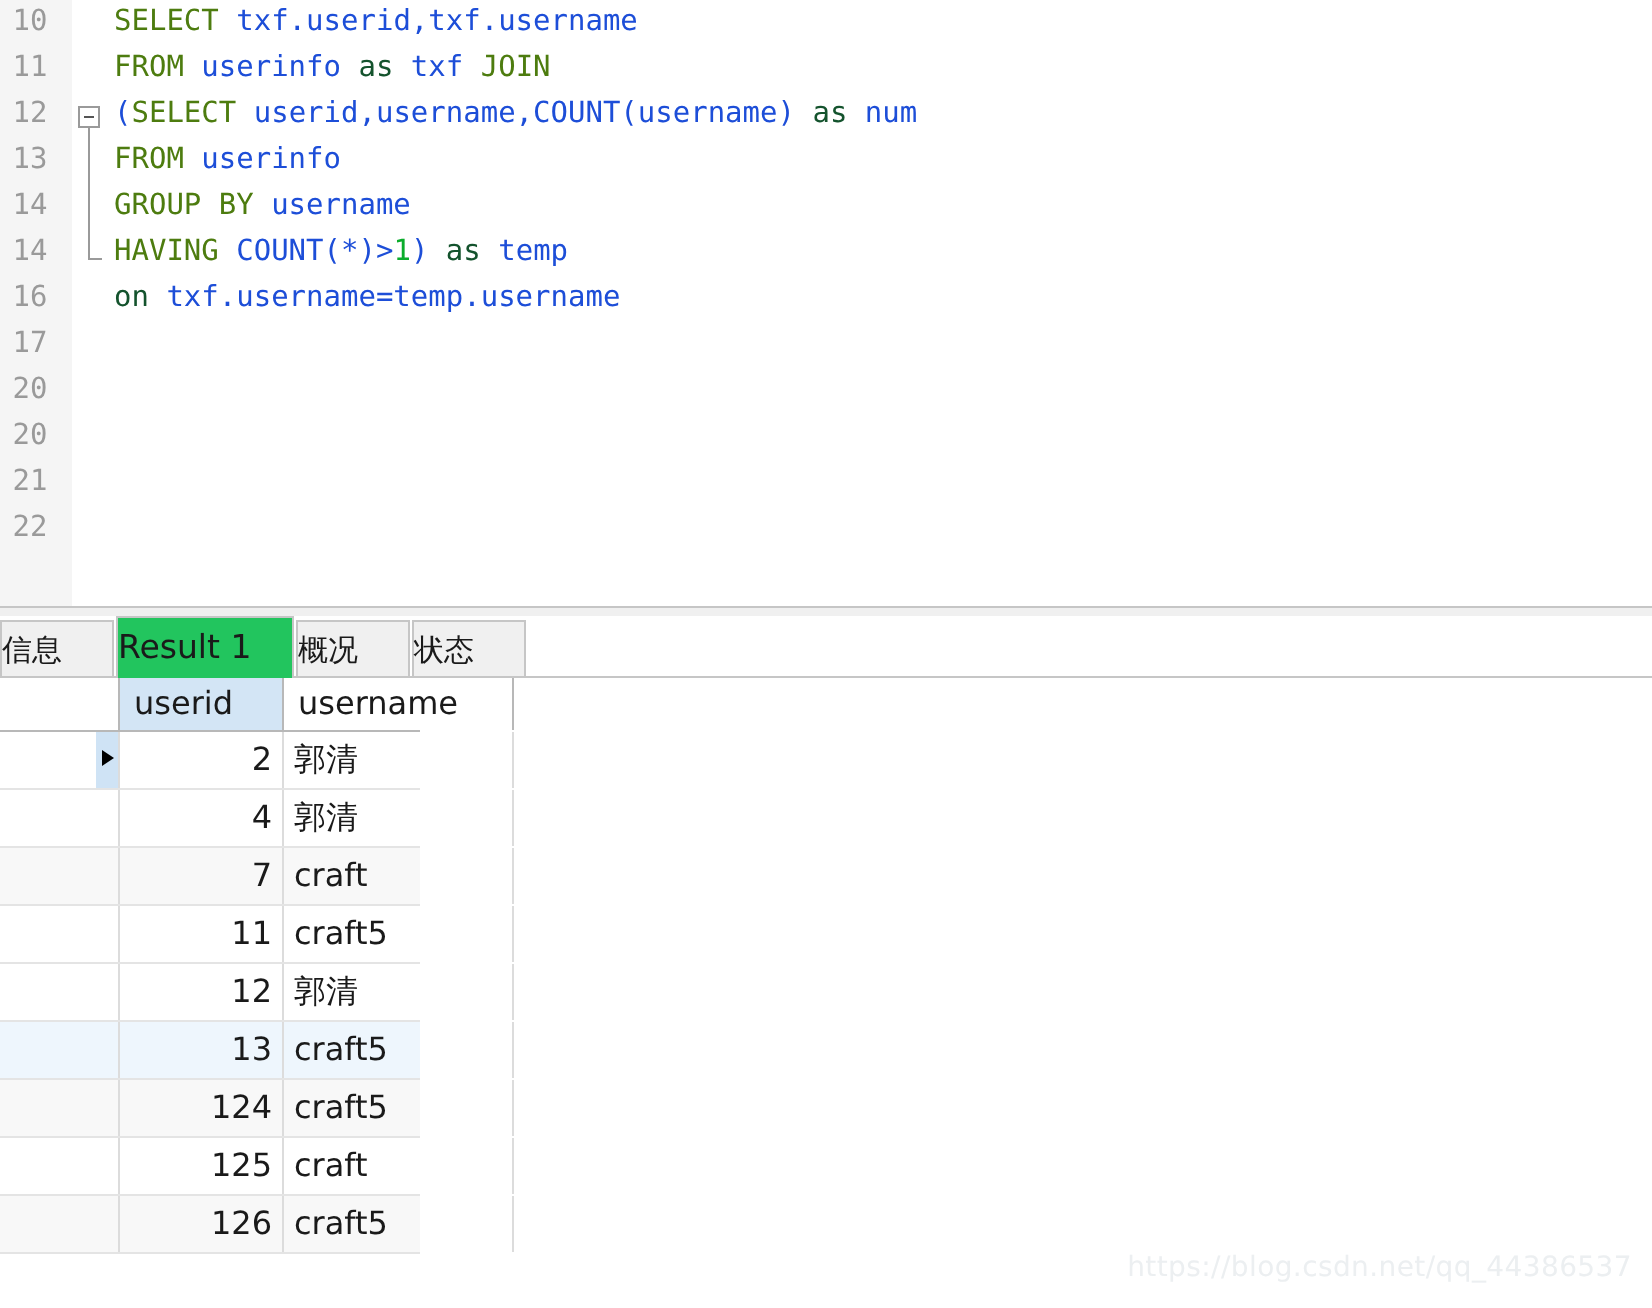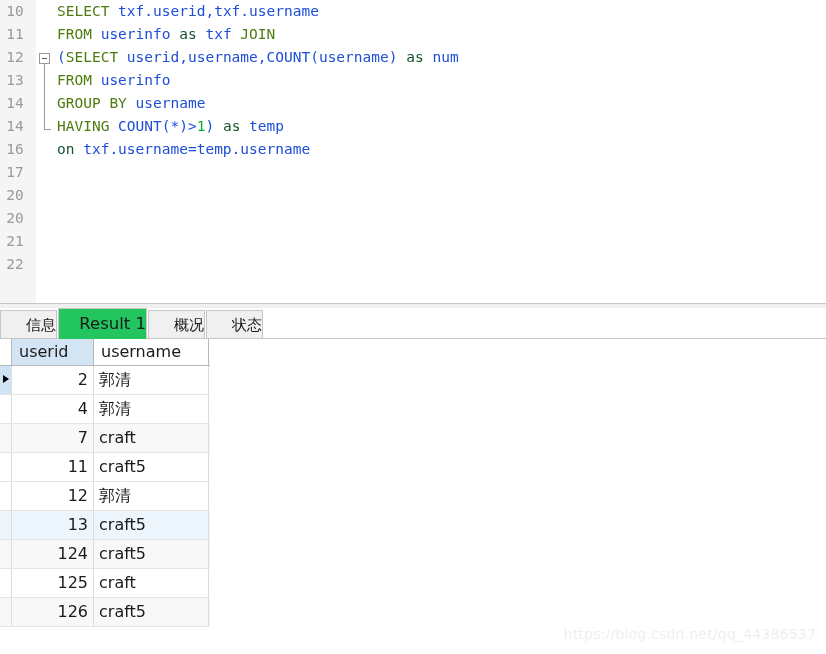--- a/index.html
+++ b/index.html
@@ -135,21 +135,21 @@
     position: absolute;
     top: 2px;
     height: 28px;
     line-height: 28px;
     box-sizing: border-box;
     background: #f0f0f0;
     border: 1px solid #c6c6c6;
     border-bottom: none;
     color: #1a1a1a;
     font-size: 15px;
-    text-align: right;
+    text-align: left;
     white-space: nowrap;
   }
   .tab.active {
     background: #22c55e;
     top: 0;
     height: 31px;
     line-height: 30px;
     font-size: 16.5px;
     z-index: 3;
   }
@@ -160,20 +160,21 @@
     left: 0;
     top: 339px;
     width: 210px;
     background: #ffffff;
   }
   .grid-row {
     display: flex;
     height: 29px;
     box-sizing: border-box;
     border-bottom: 1px solid #e4e4e4;
+    padding-left: 48px;
   }
   .grid-row.header {
     height: 27px;
     border-bottom: 1px solid #b8b8b8;
     background: #ffffff;
   }
   .cell-gutter {
     width: 12px;
     flex: 0 0 12px;
     border-right: 1px solid #dcdcdc;

